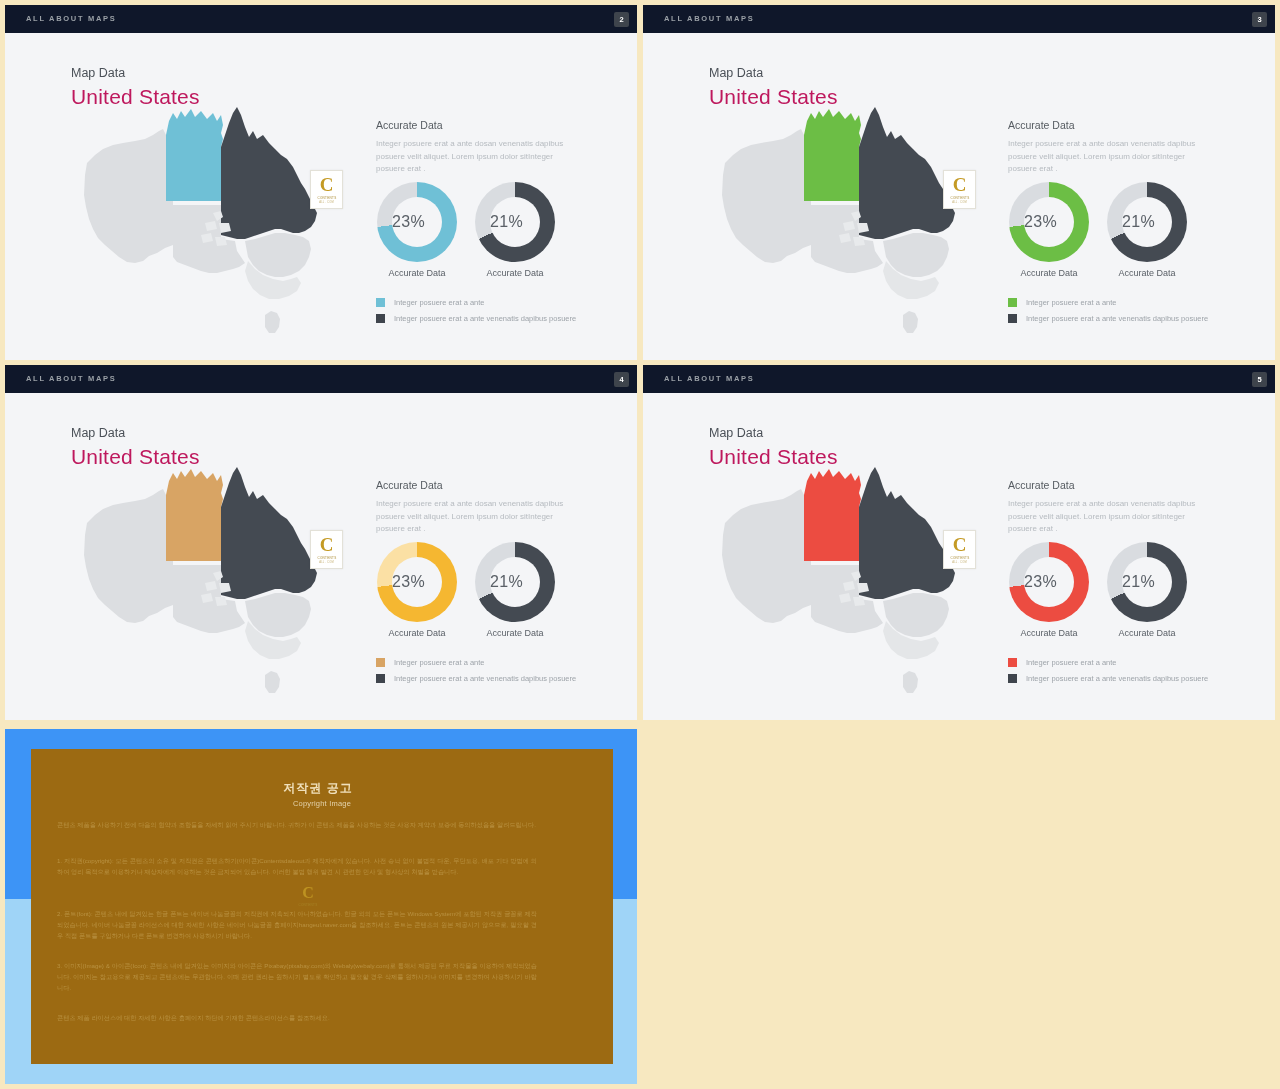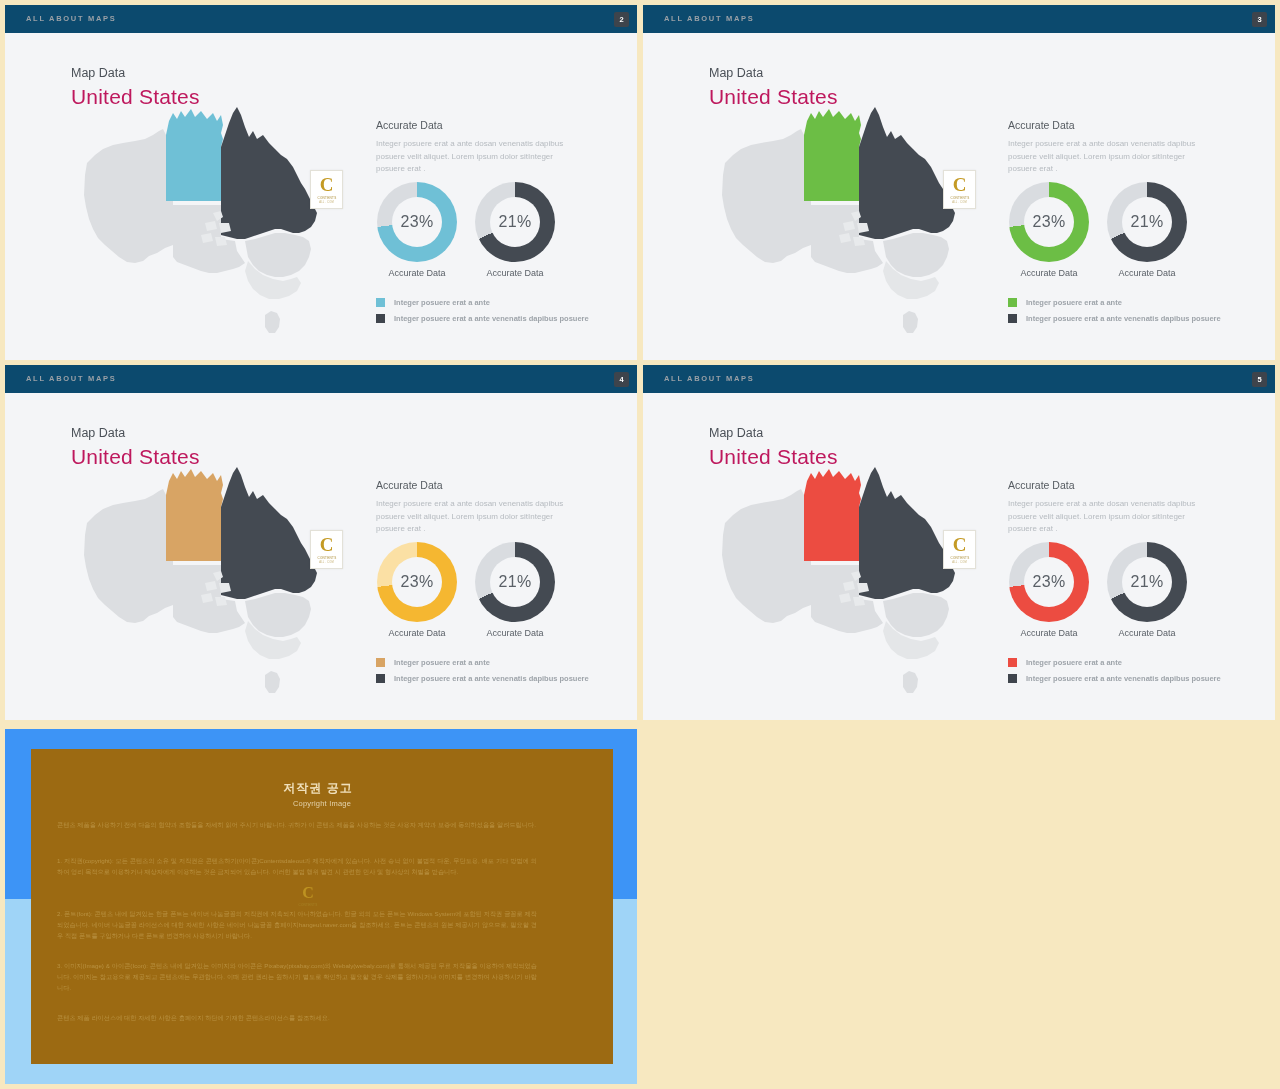--- a/index.html
+++ b/index.html
@@ -12,21 +12,21 @@
   .canvas{position:relative;width:1280px;height:1089px;}
 
   
   .slide{
     position:absolute;
     background:#f4f5f7;
     overflow:hidden;
   }
   .slide-header{
     position:absolute;left:0;top:0;right:0;height:28px;
-    background:#0c4a6e;
+    background:#0f172a;
   }
   .slide-title{
     position:absolute;left:21px;top:9px;
     font-size:7.5px;letter-spacing:1.7px;
     color:#9aa0a6;font-weight:600;
     white-space:nowrap;
   }
   .page-badge{
     position:absolute;right:8px;top:7px;
     width:15px;height:15px;border-radius:2px;
@@ -59,33 +59,33 @@
   }
 
   
   .donut-wrap{position:absolute;}
   .donut{
     position:relative;width:80px;height:80px;border-radius:50%;
   }
   .donut .hole{
     position:absolute;left:15px;top:15px;width:50px;height:50px;
     border-radius:50%;background:#f4f5f7;
-    display:flex;align-items:center;justify-content:center;
+    display:flex;align-items:center;justify-content:flex-start;
   }
   .donut .pct{
     font-size:16px;color:#5a6067;letter-spacing:.3px;
   }
   .donut-cap{
     position:absolute;top:86px;width:80px;text-align:center;
     font-size:9px;color:#5b6168;
   }
 
   
   .legend{position:absolute;}
-  .legend-row{display:flex;align-items:flex-end;margin-bottom:7px;font-weight:bold;}
+  .legend-row{display:flex;align-items:flex-end;margin-bottom:7px;}
   .legend-swatch{width:9px;height:9px;margin-right:9px;flex:none;}
   .legend-text{font-size:7.5px;color:#9ea4aa;white-space:nowrap;}
 
   
   .map-wrap{position:absolute;}
   .map-wrap svg{display:block;}
 
   
   .logo-box{
     position:absolute;

